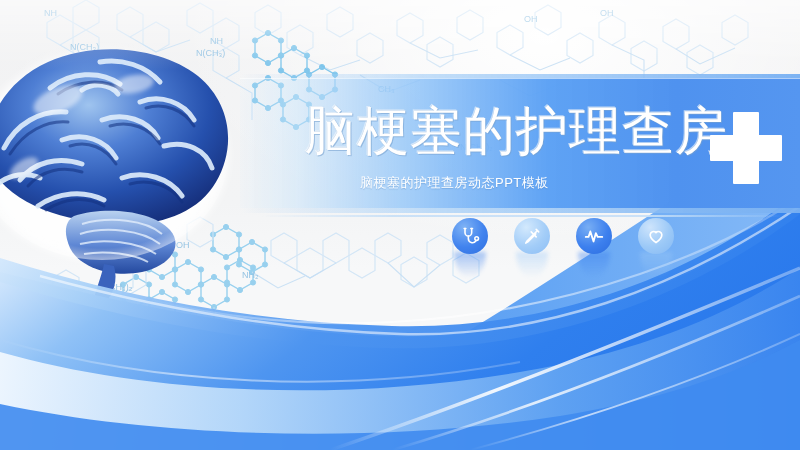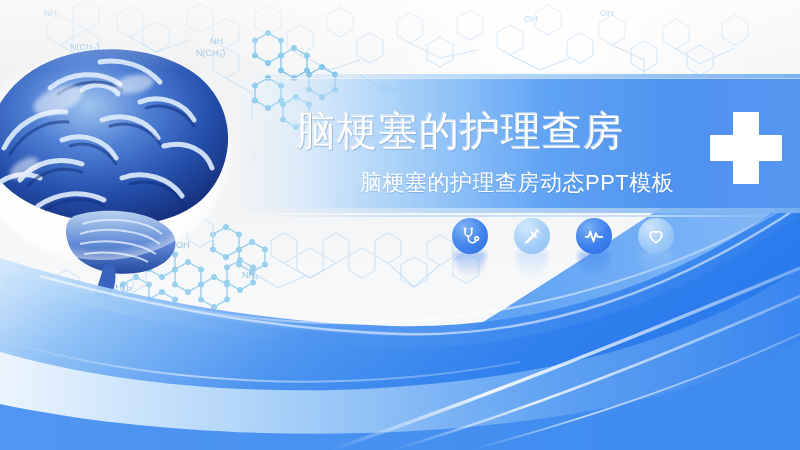--- a/index.html
+++ b/index.html
@@ -55,34 +55,34 @@
   .banner-bot-line{
     position:absolute; left:240px; top:208px; width:560px; height:5px;
     background:linear-gradient(90deg, rgba(215,233,250,0) 0%, rgba(170,209,247,0.75) 35%, rgba(120,176,242,0.95) 100%);
   }
   .banner-under-line{
     position:absolute; left:262px; top:215px; width:520px; height:2px;
     background:linear-gradient(90deg, rgba(198,223,247,0) 0%, rgba(198,223,247,0.9) 25%, rgba(198,223,247,0.9) 75%, rgba(198,223,247,0) 100%);
   }
 
   .title{
-    position:absolute; left:296px; top:100px;
-    font-size:40px; line-height:62px;
+    position:absolute; left:304px; top:100px;
+    font-size:52px; line-height:62px;
     font-weight:400;
     color:#ffffff;
     letter-spacing:1px;
     text-shadow:
       0 0 1px rgba(118,160,205,0.95),
       1px 1px 0 rgba(120,162,208,0.55),
       -1px -1px 0 rgba(255,255,255,0.6);
     white-space:nowrap;
   }
   .subtitle{
     position:absolute; left:360px; top:172px;
-    font-size:22px; line-height:22px;
+    font-size:13px; line-height:22px;
     color:#ffffff; font-weight:400;
     letter-spacing:0.5px;
     text-shadow:0 1px 1px rgba(80,130,190,0.45);
     white-space:nowrap;
   }
 
   .cross{
     position:absolute; left:710px; top:112px; width:72px; height:72px;
   }
   .cross::before, .cross::after{

